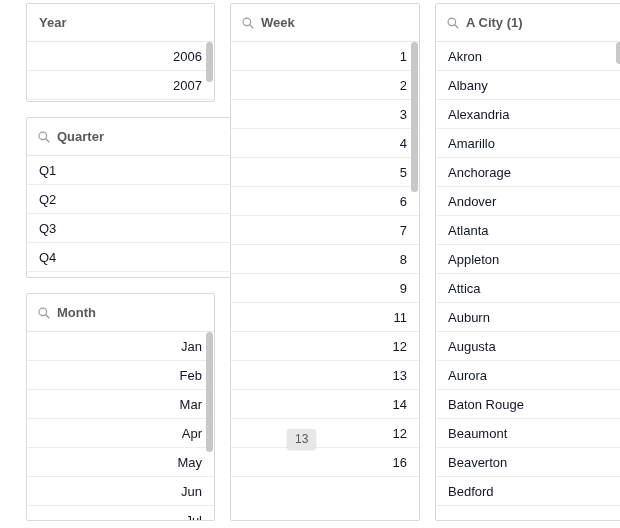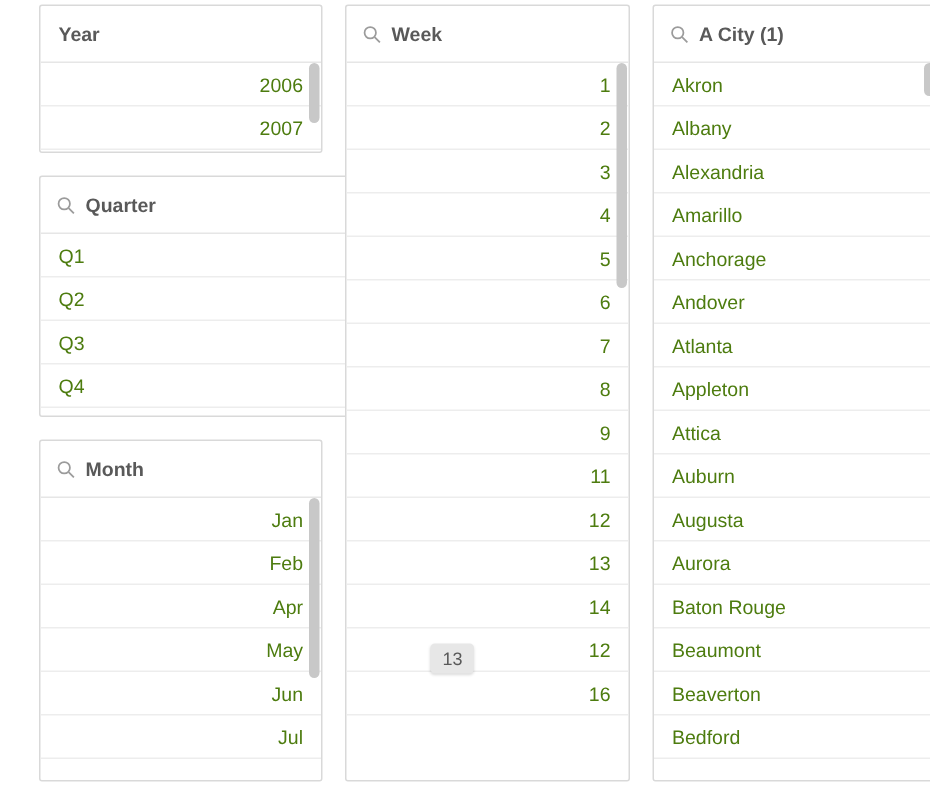--- a/index.html
+++ b/index.html
@@ -55,21 +55,21 @@
     position: absolute;
     inset: 0;
     overflow: hidden;
   }
   .row {
     height: 29px;
     line-height: 29px;
     padding: 0 12px;
     border-bottom: 1px solid #ededed;
     white-space: nowrap;
-    color: #4d7c0f;
+    color: #0f172a;
     font-size: 13px;
   }
   .row.right { text-align: right; }
   .row.left  { text-align: left; }
   .vscroll-thumb {
     position: absolute;
     right: 1px;
     width: 7px;
     background: #c8c8c8;
     border-radius: 4px;
@@ -137,20 +137,21 @@
       <svg class="search-icon" viewBox="0 0 24 24" fill="none" stroke="#666" stroke-width="2">
           <circle cx="10" cy="10" r="6.5"></circle>
           <line x1="15" y1="15" x2="21" y2="21"></line>
         </svg>
       <span>Month</span>
     </div>
     <div class="pane-body">
       <div class="list" id="list-month">
           <div class="row right">Jan</div>
           <div class="row right">Feb</div>
+          <div class="row right">Mar</div>
           <div class="row right">Apr</div>
           <div class="row right">May</div>
           <div class="row right">Jun</div>
           <div class="row right">Jul</div>
         </div>
       <div class="vscroll-thumb" style="top:0; height:120px;"></div>
     </div>
   </div>
 
   <div class="pane" style="left:207px; top:3px; width:190px; height:518px;">

